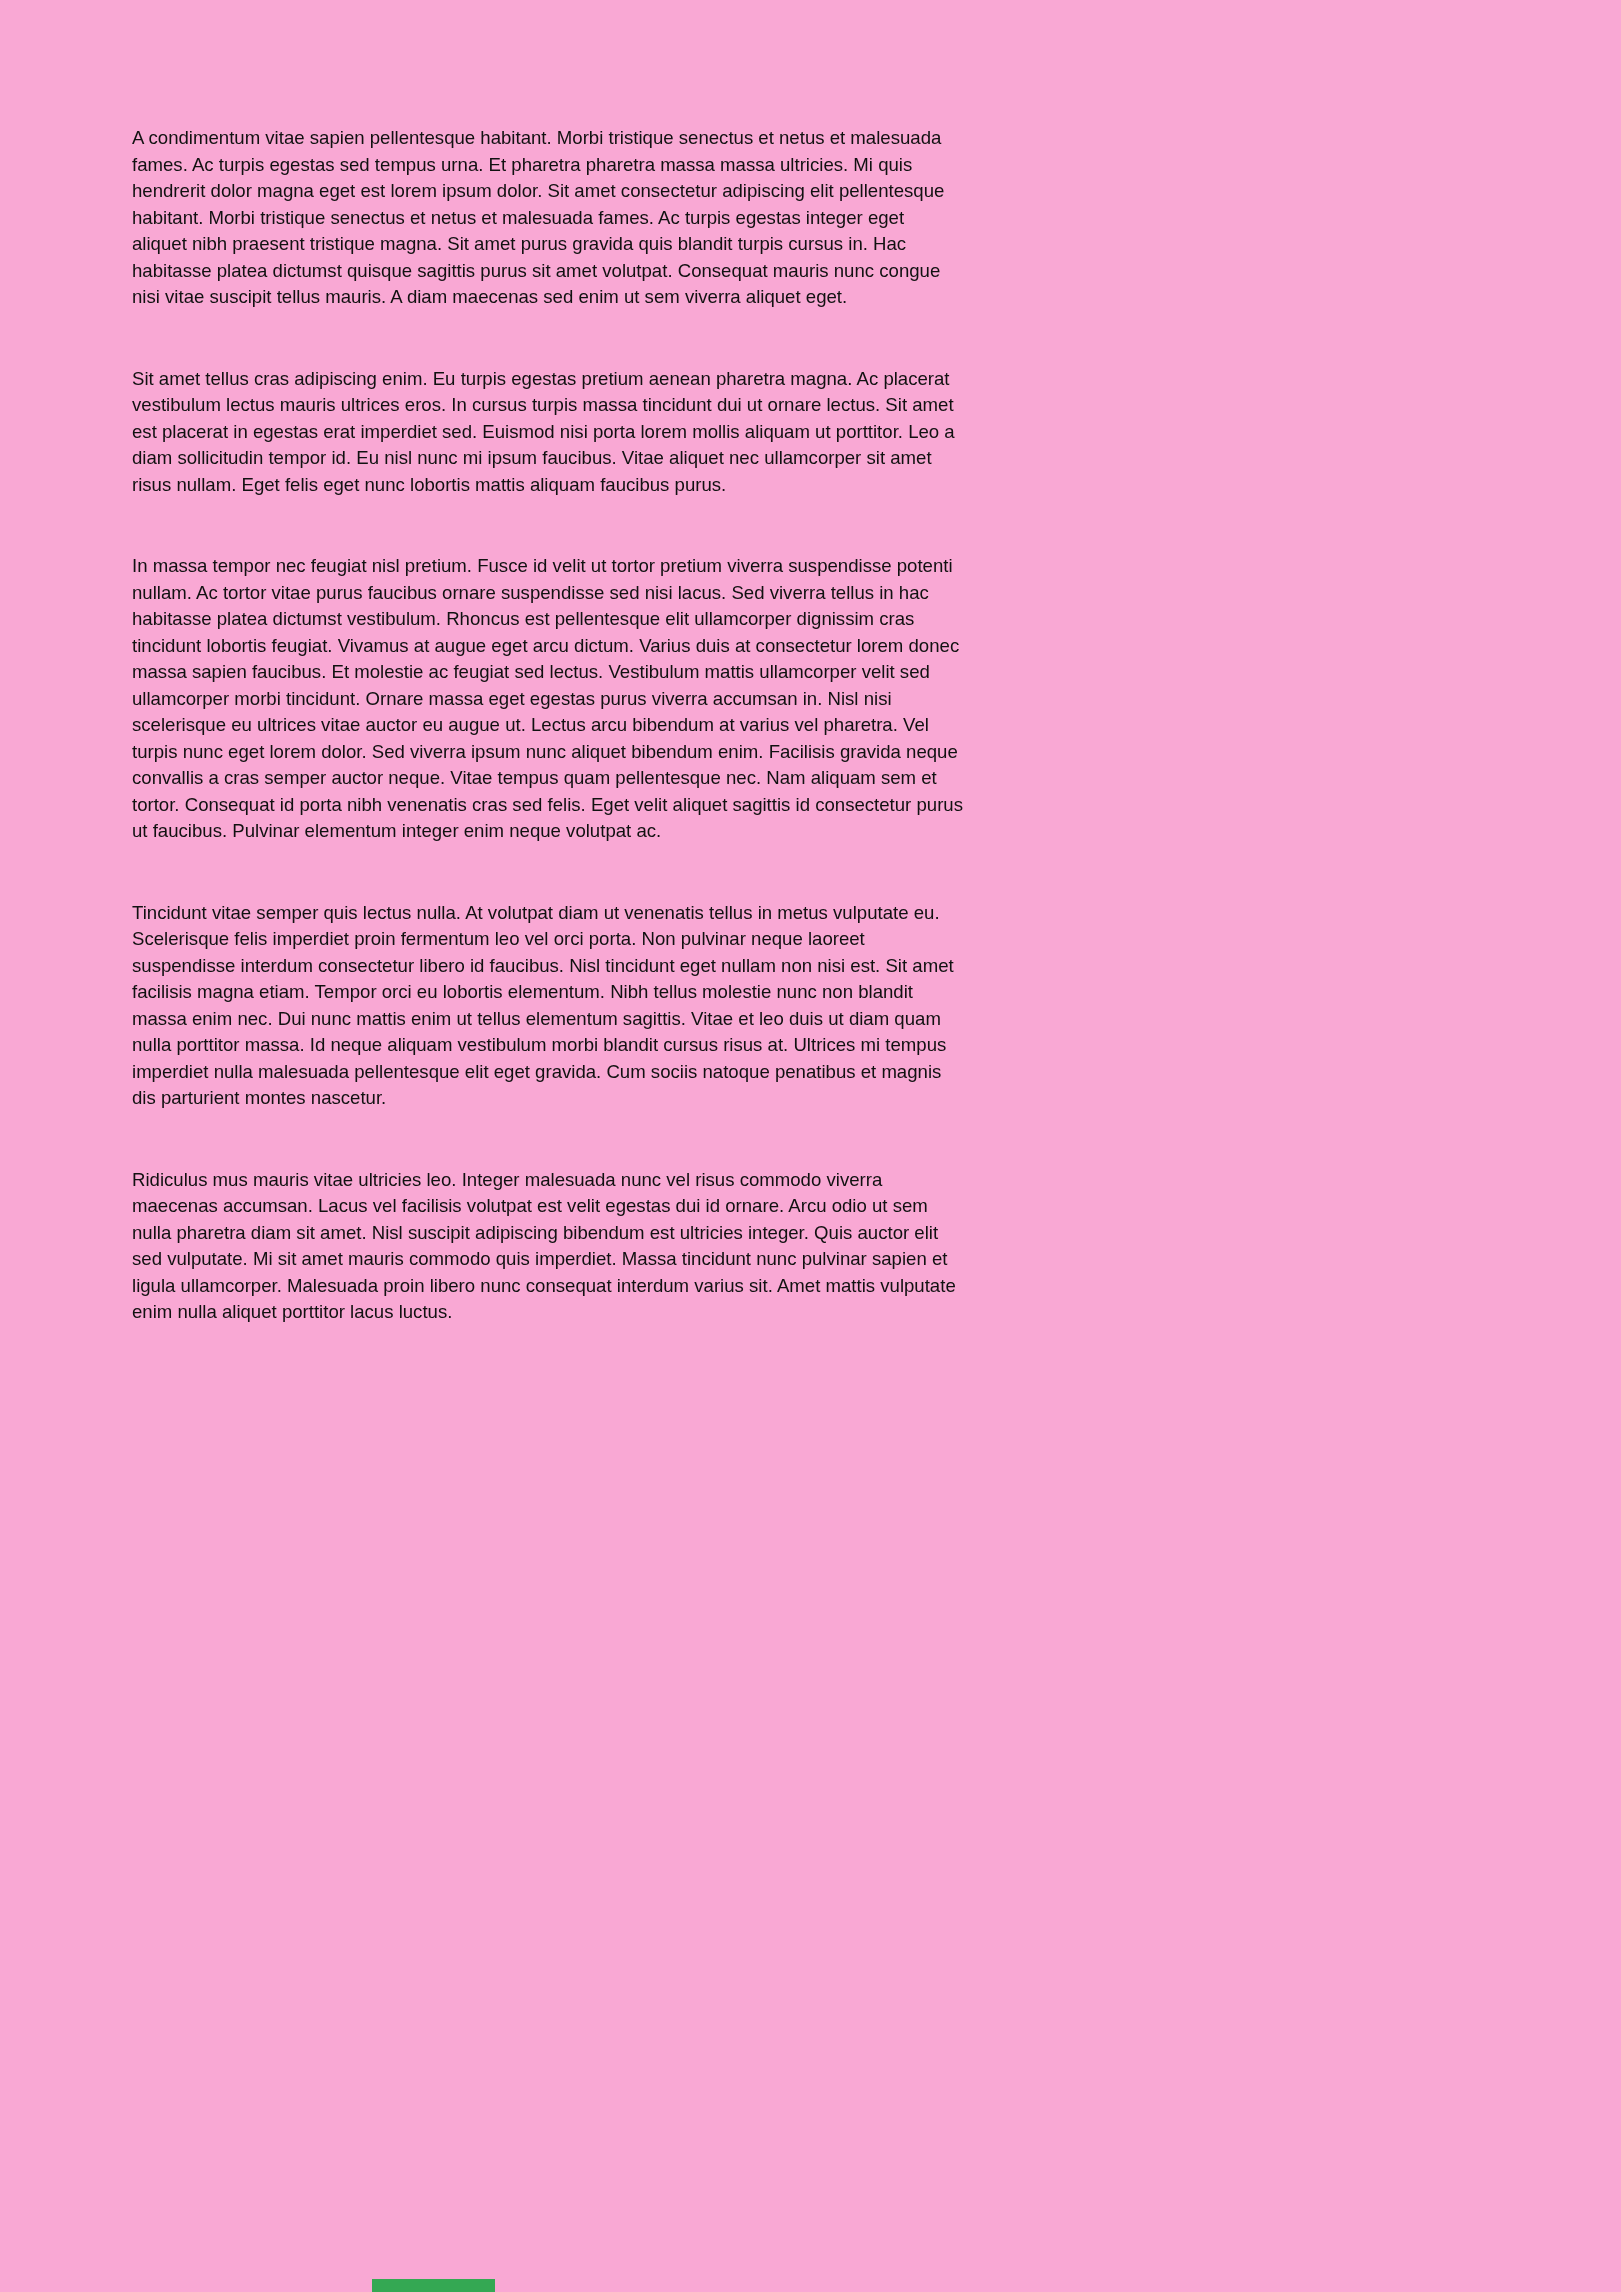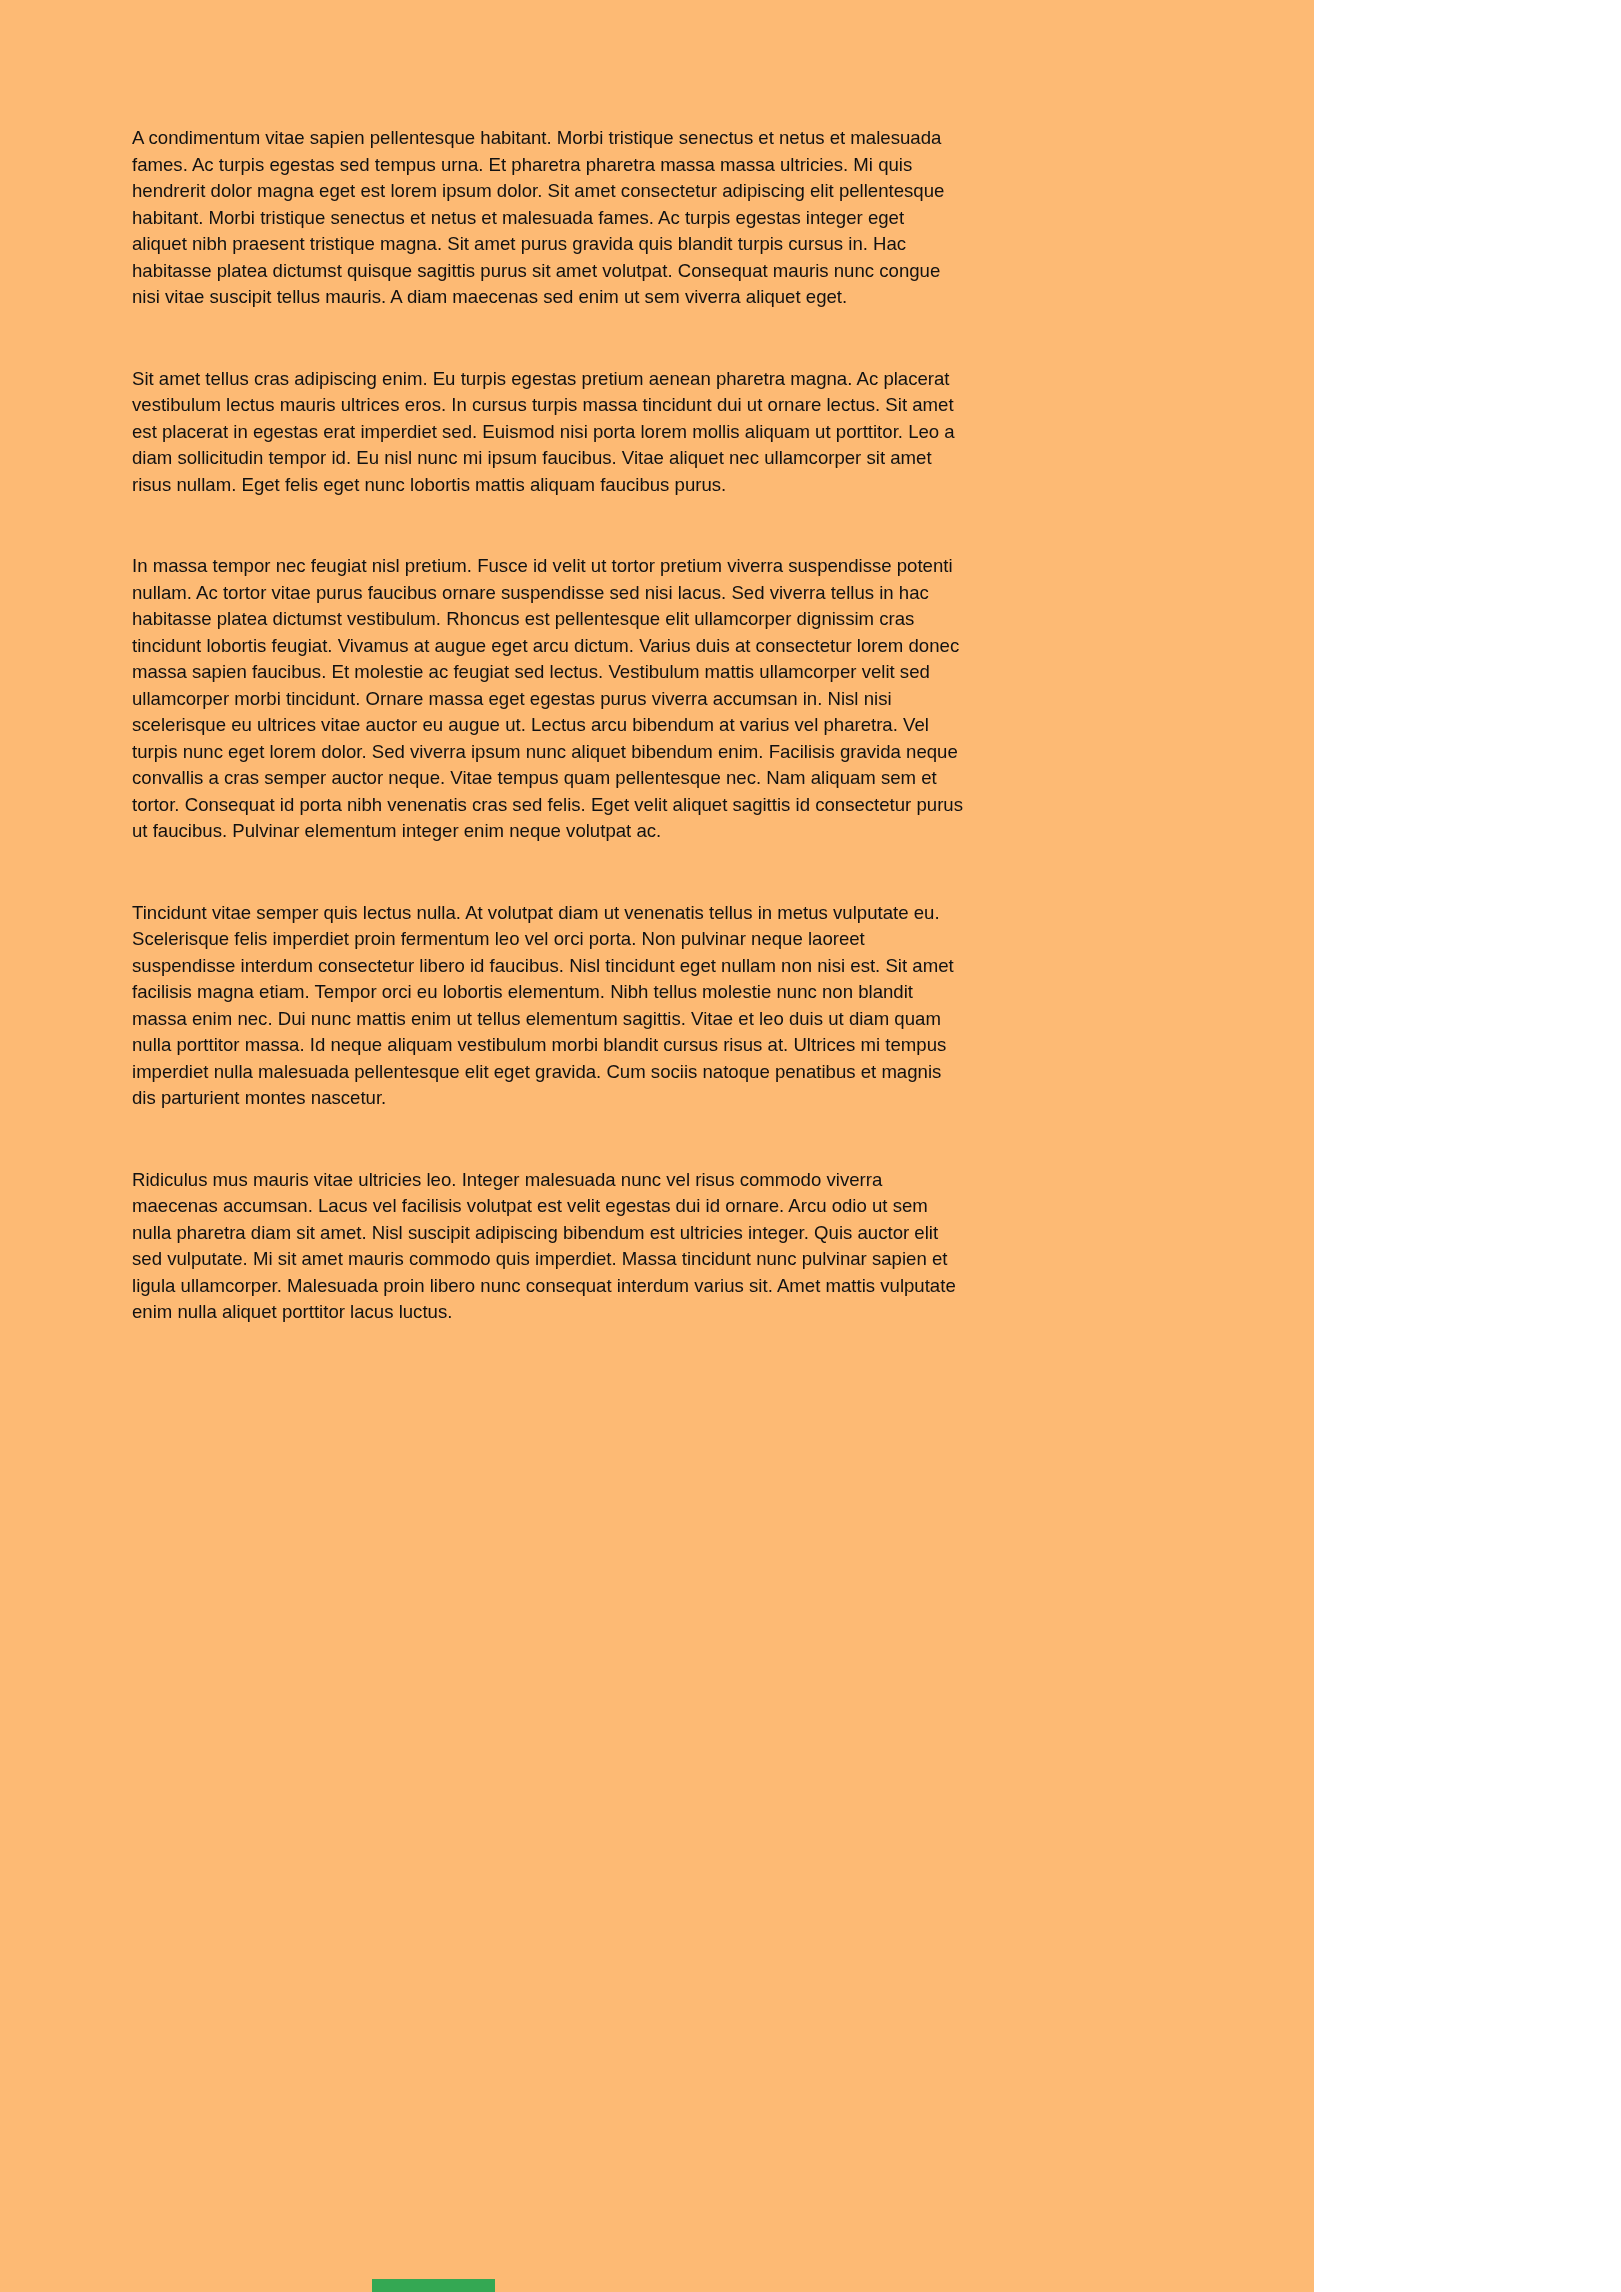--- a/index.html
+++ b/index.html
@@ -2,23 +2,23 @@
 <html><head>
 <meta charset="utf-8">
 <style>
   html, body {
     margin: 0;
     padding: 0;
     background: #ffffff;
   }
   .page {
     position: relative;
-    width: 1314px;
+    width: 1621px;
     height: 2293px;
-    background: #fdba74;
+    background: #f9a8d4;
     overflow: hidden;
     font-family: "Liberation Sans", sans-serif;
   }
   .content {
     position: absolute;
     left: 132px;
     top: 125px;
     width: 831px;
     color: #111111;
     font-size: 18.6px;

